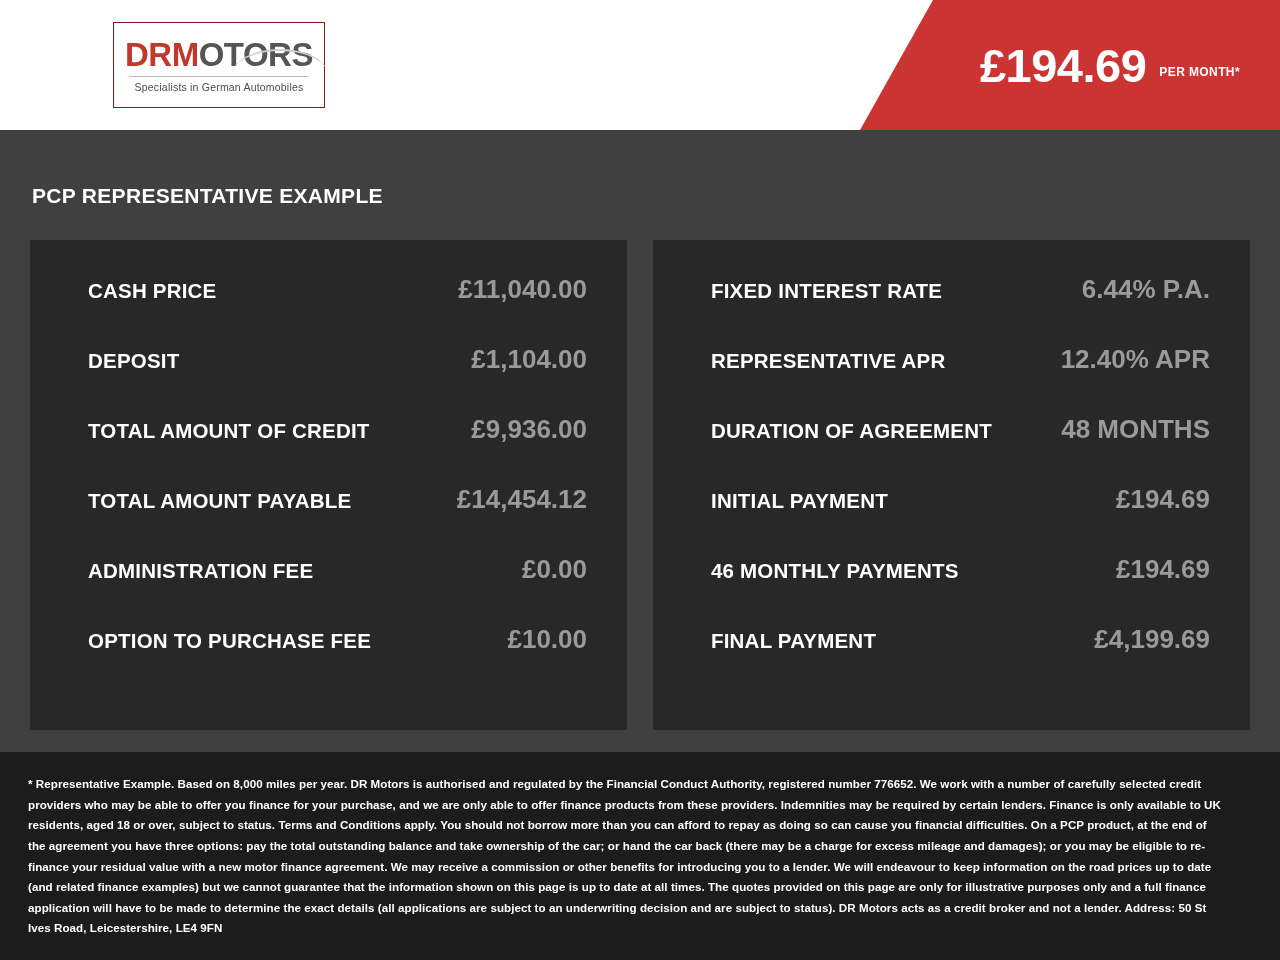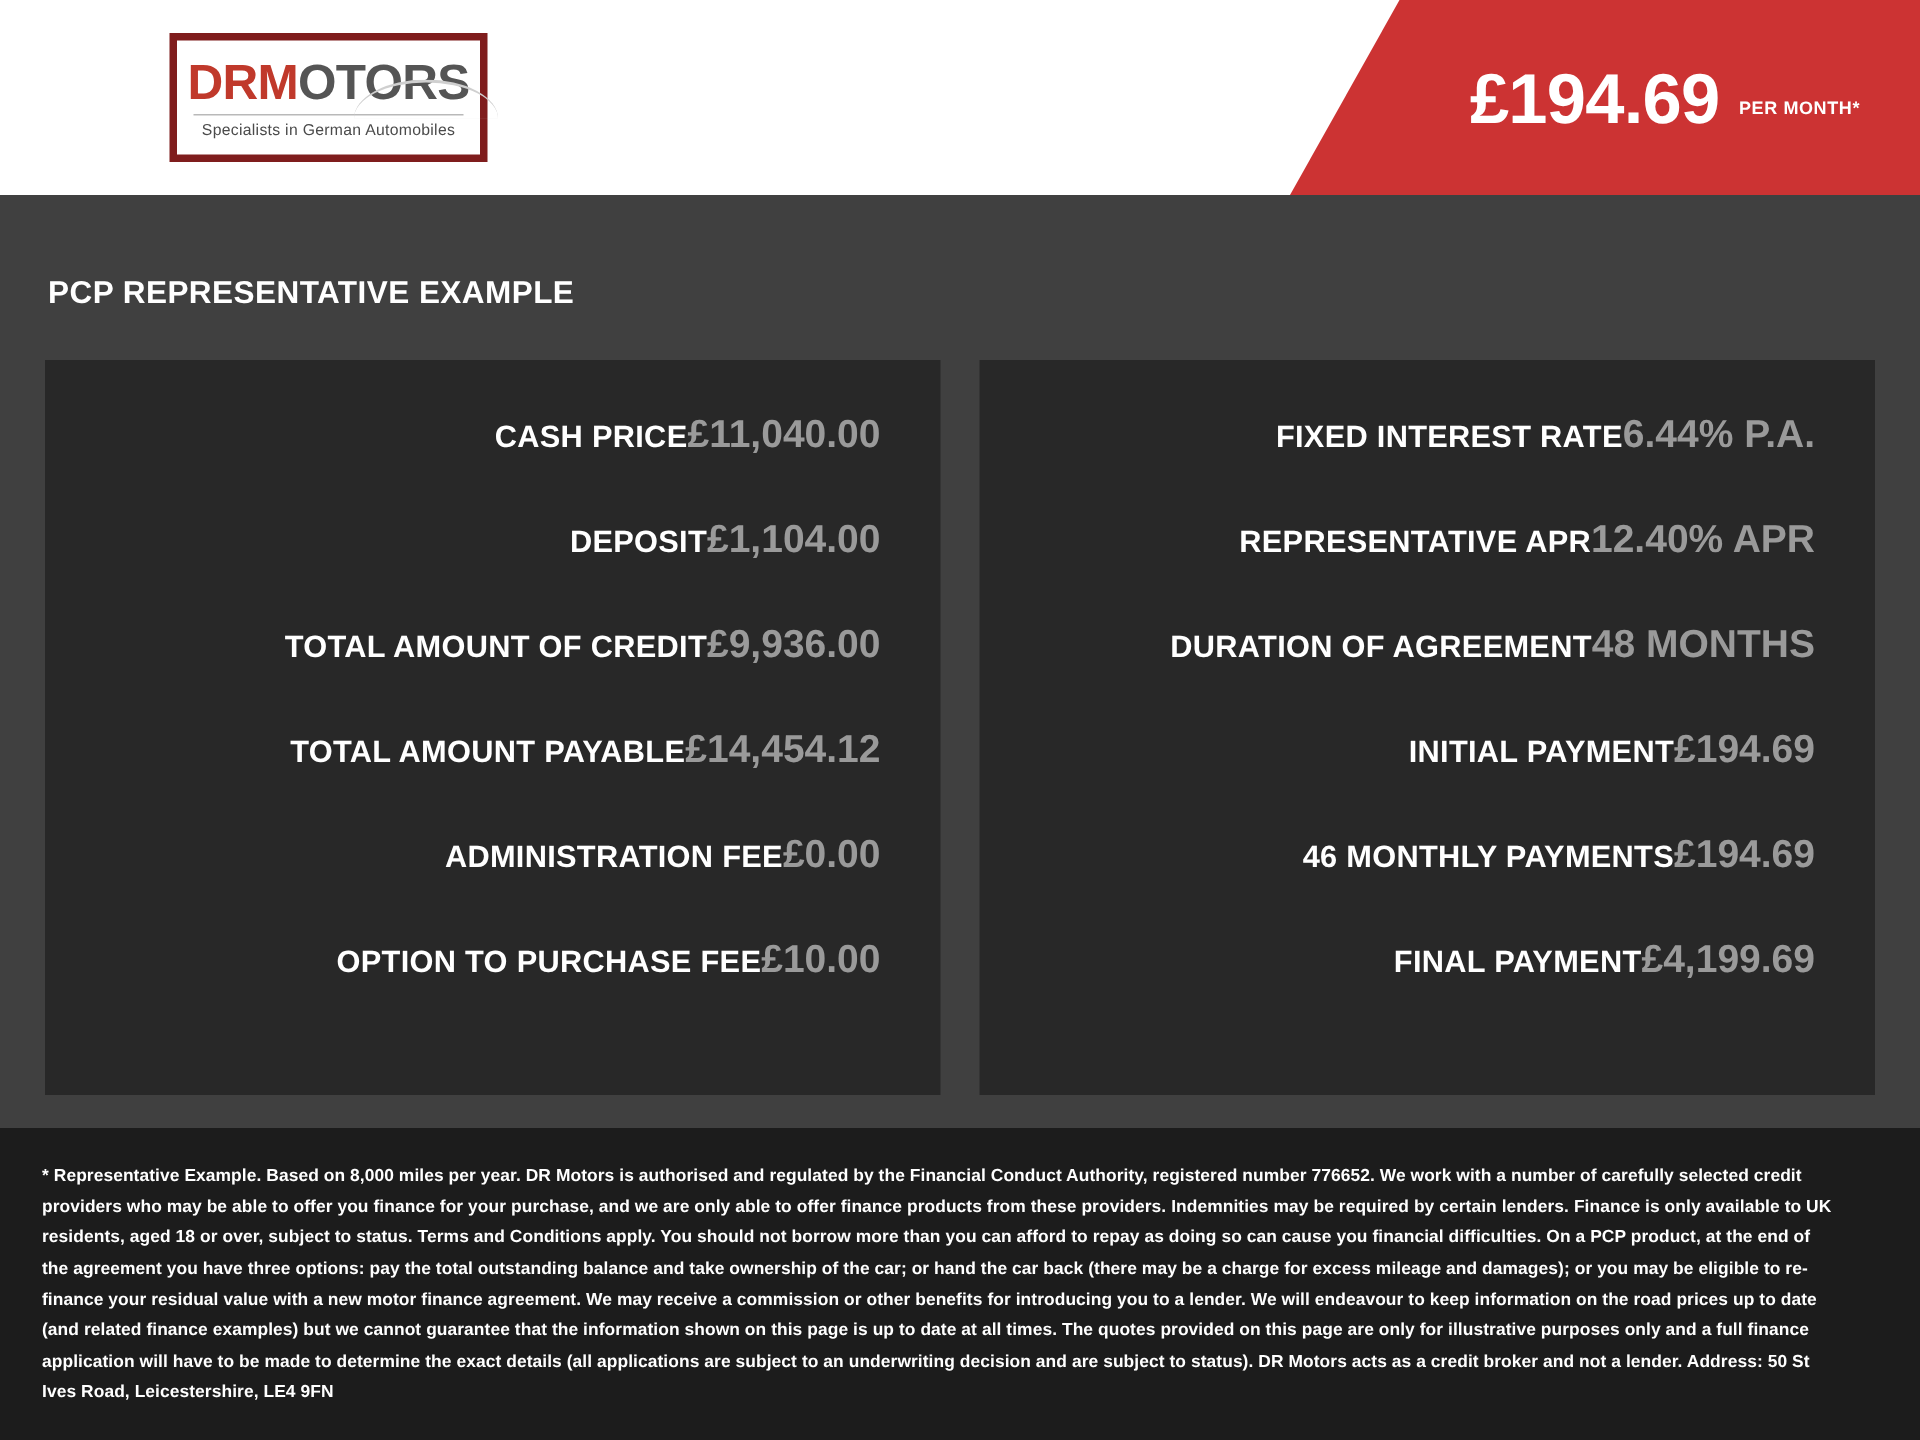--- a/index.html
+++ b/index.html
@@ -24,21 +24,21 @@
     height: 130px;
     background: #ffffff;
     overflow: hidden;
   }
   .logo-box {
     position: absolute;
     left: 113px;
     top: 22px;
     width: 212px;
     height: 86px;
-    border: 5px solid #7f1d1d;
+    border: 1px solid #7f1d1d;
     background: #ffffff;
     display: flex;
     flex-direction: column;
     align-items: center;
     justify-content: center;
   }
   .logo-main {
     font-size: 33px;
     font-weight: bold;
     letter-spacing: -0.5px;
@@ -122,22 +122,23 @@
     gap: 26px;
   }
   .panel {
     background: #282828;
     width: 597px;
     padding: 34px 40px 36px 40px;
   }
   .row {
     display: flex;
     align-items: baseline;
-    justify-content: flex-end;
+    justify-content: space-between;
     height: 70px;
+    margin-left: 18px;
   }
   .row-label {
     color: #ffffff;
     font-size: 20.5px;
     font-weight: bold;
     letter-spacing: 0.2px;
     white-space: nowrap;
   }
   .row-value {
     color: #9a9a9a;

